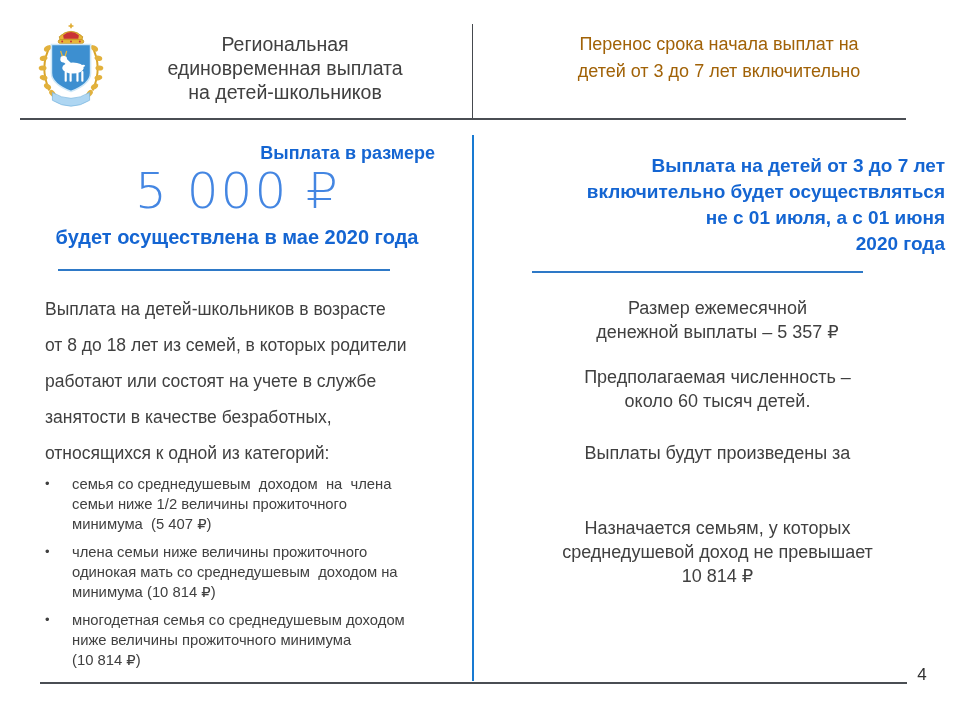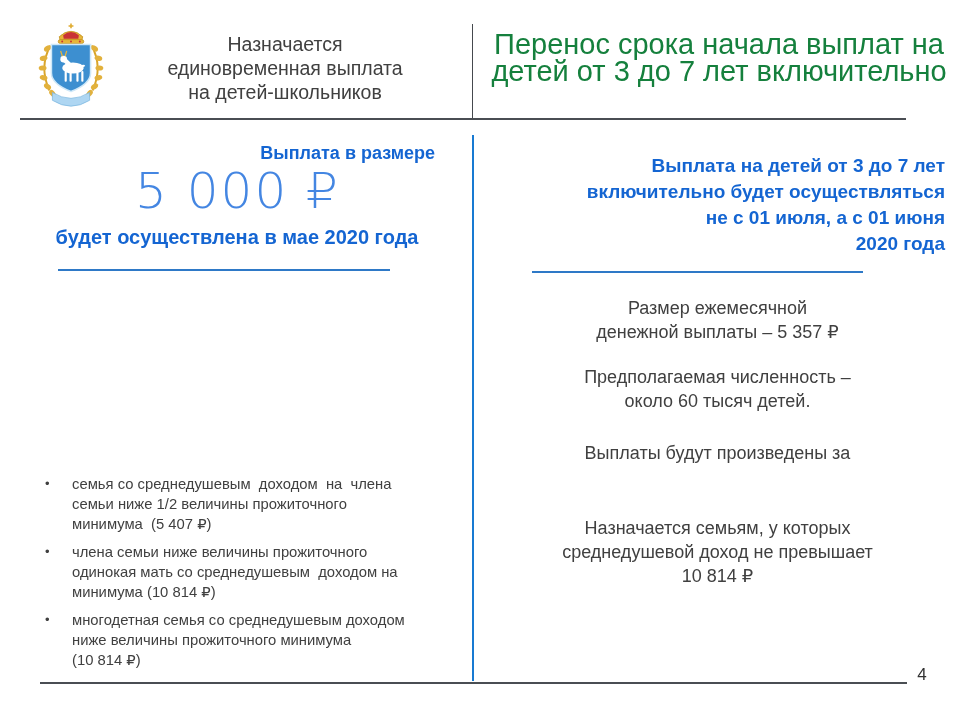--- a/index.html
+++ b/index.html
@@ -8,21 +8,21 @@
     position:relative; width:960px; height:720px; background:#ffffff;
     font-family:"Liberation Sans","DejaVu Sans",sans-serif; overflow:hidden;
     color:#404040;
   }
   .abs { position:absolute; }
 
   
   .left-title { left:112px; top:32px; width:346px; text-align:center;
     font-size:19.5px; line-height:24px; color:#404040; }
   .right-title { left:488px; top:31px; width:462px; text-align:center;
-    font-size:29px; line-height:27px; color:#15803d; }
+    font-size:18px; line-height:27px; color:#a16207; }
   .header-vline { left:472px; top:24px; width:1px; height:94px; background:#45494e; }
   .header-hline { left:20px; top:118px; width:886px; height:2px; background:#4a4e53; }
 
   
   .lead { left:40px; top:143px; width:395px; text-align:right;
     font-size:18px; font-weight:bold; color:#1465d2; }
   .amount { left:40px; top:162px; width:395px; text-align:center;
     font-size:50px; font-weight:200; letter-spacing:2px; color:#4486e2;
     font-family:"DejaVu Sans","Liberation Sans",sans-serif; }
   .sub { left:28px; top:226px; width:418px; text-align:center;
@@ -107,39 +107,46 @@
       <rect x="40.5" y="51" width="2.2" height="10" rx="1"></rect>
       <rect x="45.5" y="50" width="2.2" height="11" rx="1"></rect>
       <path d="M26,39.5 L32.5,46 36,43 30,37 Z"></path>
       <circle cx="27.5" cy="38" r="3.4"></circle>
       <path d="M46,44 q3,-1 3.5,1 q-1.5,1.5 -3.5,1 Z"></path>
       <path d="M26.2,35 l-1.8,-5.5 M29,35 l1.6,-5.5" stroke="#e8b63a" stroke-width="1.3" fill="none"></path>
     </g>
   </svg>
 
   <div class="abs left-title">
-    <div>Назначается</div>
+    <div>Региональная</div>
     <div>единовременная выплата</div>
     <div>на детей-школьников</div>
   </div>
 
   <div class="abs header-vline"></div>
 
   <div class="abs right-title">
     <div>Перенос срока начала выплат на</div>
     <div>детей от 3 до 7 лет включительно</div>
   </div>
 
   <div class="abs header-hline"></div>
 
   <div class="abs lead">Выплата в размере</div>
   <div class="abs amount">5 000 ₽</div>
   <div class="abs sub">будет осуществлена в мае 2020 года</div>
   <div class="abs left-underline"></div>
 
+  <div class="abs paragraph">
+    <div>Выплата на детей-школьников в возрасте</div>
+    <div>от 8 до 18 лет из семей, в которых родители</div>
+    <div>работают или состоят на учете в службе</div>
+    <div>занятости в качестве безработных,</div>
+    <div>относящихся к одной из категорий:</div>
+  </div>
 
   <div class="abs bullets">
     <div class="bullet">
       <span class="marker">•</span>
       <span class="lines">
         <div>семья со среднедушевым  доходом  на  члена</div>
         <div>семьи ниже 1/2 величины прожиточного</div>
         <div>минимума  (5 407 ₽)</div>
       </span>
     </div>

